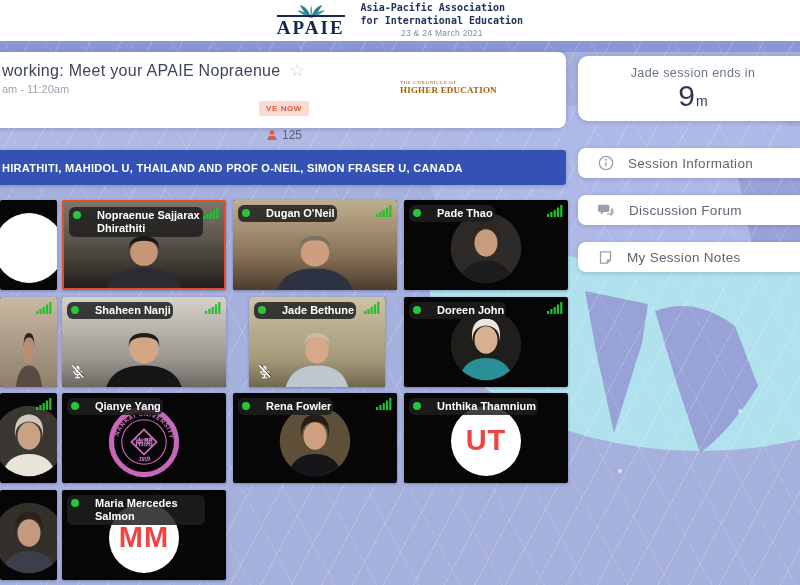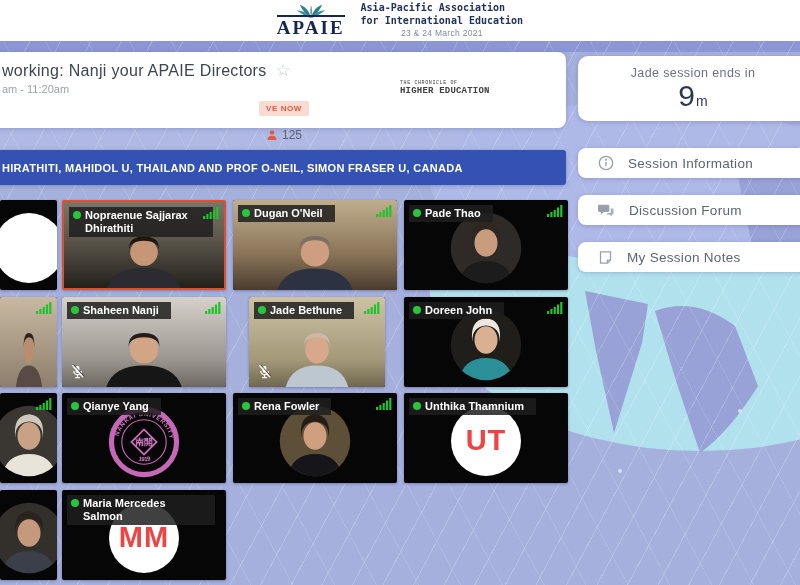--- a/index.html
+++ b/index.html
@@ -29,21 +29,21 @@
   .title-card{position:absolute;left:-14px;top:52px;width:580px;height:76px;background:#fff;
     border-radius:8px;box-shadow:0 1px 5px rgba(50,60,120,.25);z-index:4;padding-left:16px;box-sizing:border-box;}
   .title-row{display:flex;align-items:center;gap:9px;margin-top:10px;}
   .session-title{font-size:16px;font-weight:500;color:#3d4656;letter-spacing:.3px;margin:0;}
   .star{font-size:17px;color:#c5cbd6;line-height:1;margin-top:-2px;cursor:pointer;}
   .session-time{font-size:11px;color:#9aa2b0;margin-top:3px;}
   .meta-row{display:flex;align-items:center;gap:12px;margin-top:6px;flex-direction:column;}
   .live-badge{font-size:8px;font-weight:bold;letter-spacing:.6px;color:#e2593c;
     background:#fadbd2;padding:3px 7px;border-radius:2px;}
   .attendees{display:flex;align-items:center;gap:4px;font-size:12px;color:#5c6370;}
-  .sponsor{position:absolute;left:414px;top:28px;font-family:Liberation Mono, monospace;color:#404040;}
+  .sponsor{position:absolute;left:414px;top:28px;font-family:Liberation Serif, serif;color:#a16207;}
   .sponsor-l1{font-size:5px;letter-spacing:.6px;}
   .sponsor-l2{font-size:9px;font-weight:bold;letter-spacing:.2px;}
 
   
   .timer-card{position:absolute;left:578px;top:56px;width:230px;height:65px;background:#fff;
     border-radius:10px 0 0 10px;box-shadow:0 1px 5px rgba(50,60,120,.25);z-index:4;
     display:flex;flex-direction:column;justify-content:center;align-items:center;gap:1px;}
   .timer-label{font-size:12.5px;color:#6a7386;letter-spacing:.4px;}
   .timer-value{font-size:30px;color:#2e3850;line-height:1;}
   .timer-unit{font-size:14px;margin-left:1px;}
@@ -67,23 +67,23 @@
   .sc-officeWarm{background:linear-gradient(180deg,#bfae8e 0%,#8a7458 60%,#4a3c2e 100%);}
   .sc-roomBeige{background:linear-gradient(180deg,#c9b9a2 0%,#8d7f6c 100%);}
   .sc-roomGray{background:linear-gradient(180deg,#d6d2cb 0%,#9a968f 70%,#6b6761 100%);}
   .sc-roomOlive{background:linear-gradient(180deg,#cdc3a4 0%,#a39878 70%,#6f6750 100%);}
   .person{position:absolute;bottom:0;left:50%;transform:translateX(-50%);width:72%;height:68%;}
   .avatar{position:absolute;width:72px;height:72px;left:50%;top:53%;transform:translate(-50%,-50%);}
   .init-circle{position:absolute;width:70px;height:70px;border-radius:50%;background:#fff;
     left:50%;top:53%;transform:translate(-50%,-50%);display:flex;align-items:center;justify-content:center;}
   .init-circle span{font-size:29px;color:#ef4444;letter-spacing:1px;font-weight:bold;}
   .seal{position:absolute;width:74px;height:74px;left:50%;top:54%;transform:translate(-50%,-50%);}
-  .tag{position:absolute;top:5px;left:5px;display:flex;align-items:flex-start;gap:4px;
+  .tag{position:absolute;top:5px;left:5px;display:flex;align-items:flex-start;gap:16px;
     background:rgba(30,30,30,.85);color:#fff;font-size:11px;font-weight:bold;line-height:1.2;
-    padding:2px 12px 2px 4px;max-width:calc(100% - 32px);}
+    padding:2px 2px 2px 4px;max-width:calc(100% - 32px);border-radius:6px;}
   .dot{width:8px;height:8px;border-radius:50%;background:#28c63b;margin-top:2px;flex:none;}
   .signal{position:absolute;top:5px;right:5px;}
   .muted{position:absolute;bottom:8px;left:8px;}
 </style>
 </head>
 <body>
 
 <div id="app">
 
   <svg id="bg-map" width="800" height="544" viewBox="0 0 800 544">
@@ -114,21 +114,21 @@
     </div>
     <div class="org-text">
       <div>Asia-Pacific Association</div>
       <div>for International Education</div>
       <div class="org-dates">23 &amp; 24 March 2021</div>
     </div>
   </header>
 
   <section class="title-card">
     <div class="title-row">
-      <h1 class="session-title">working: Nanji your APAIE Directors</h1>
+      <h1 class="session-title">working: Meet your APAIE Nopraenue</h1>
       <span class="star">☆</span>
     </div>
     <div class="session-time">am - 11:20am</div>
     <div class="meta-row">
       <span class="live-badge">VE NOW</span>
       <span class="attendees">
         <svg width="12" height="12" viewBox="0 0 24 24" fill="#e2593c">
           <circle cx="12" cy="7" r="4.5"></circle>
             <path d="M3,22 Q3,13.5 12,13.5 Q21,13.5 21,22 Z"></path>
         </svg>

